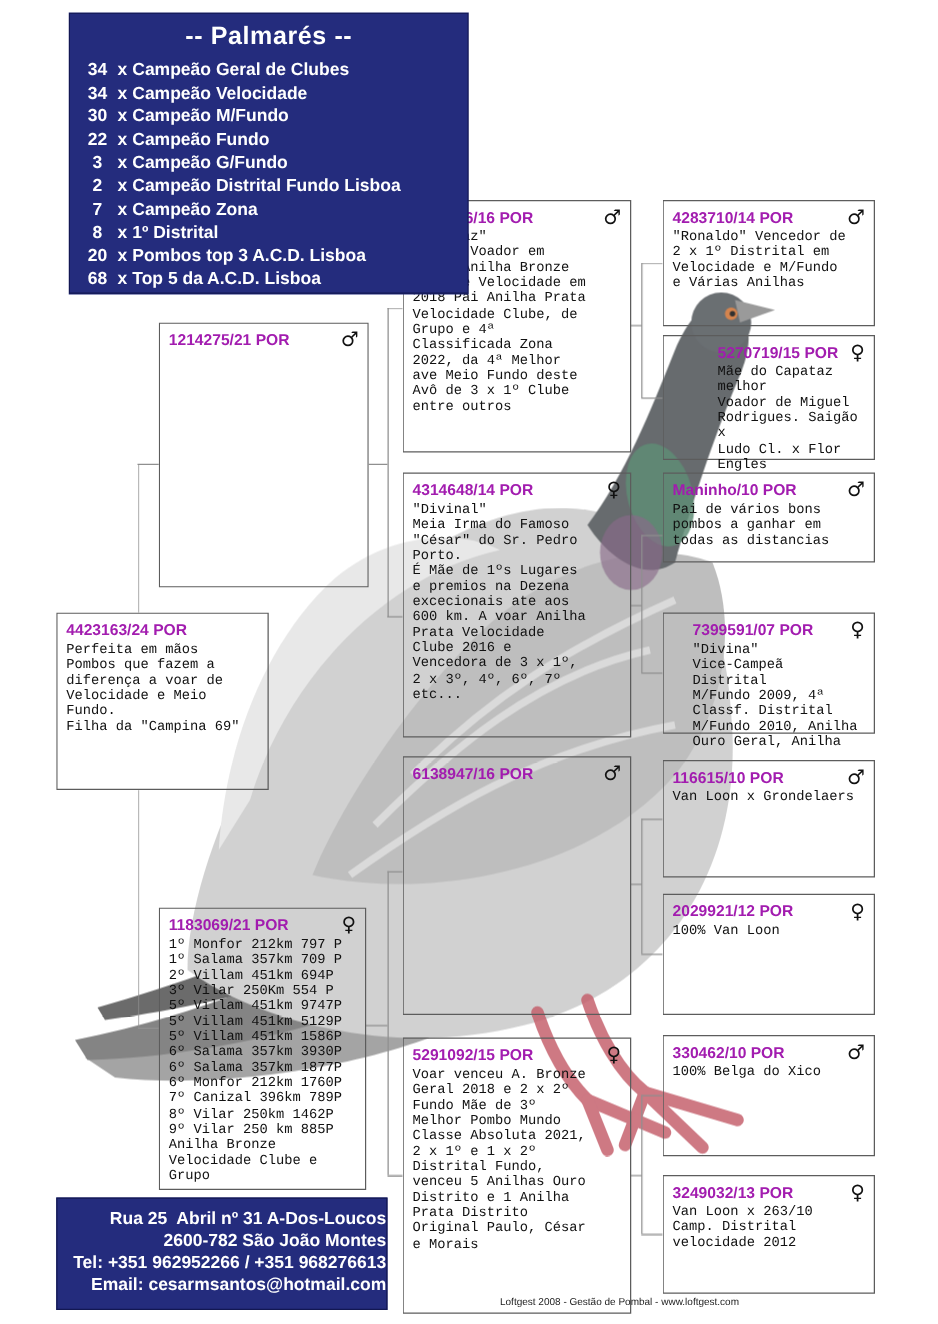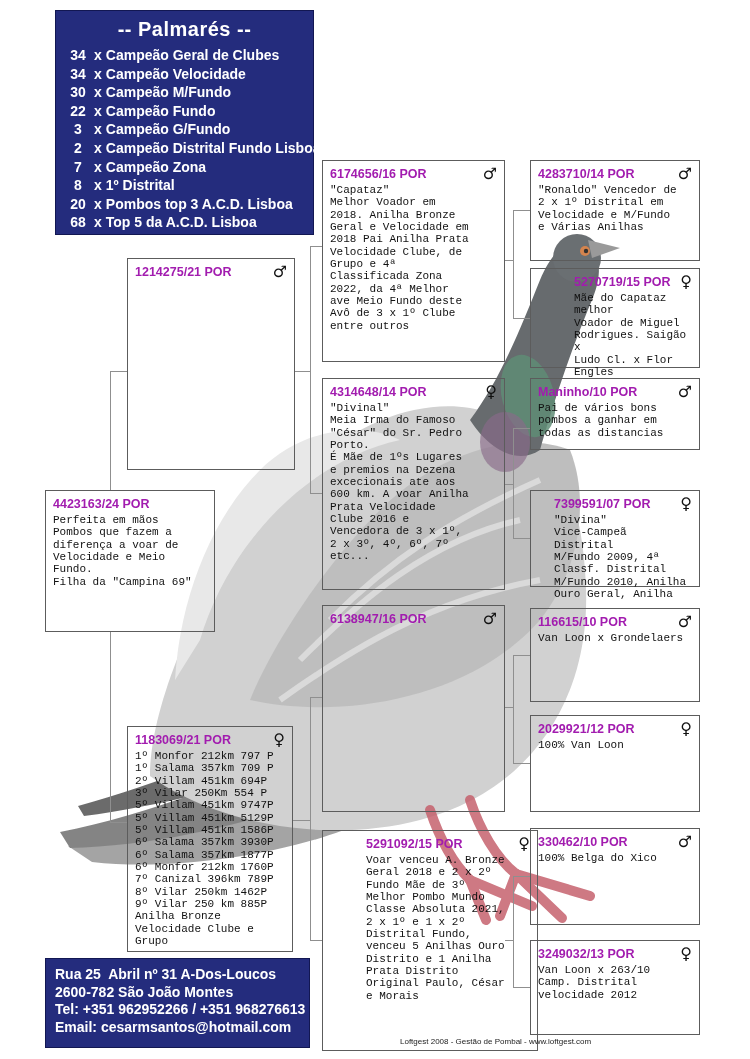--- a/index.html
+++ b/index.html
@@ -13,29 +13,29 @@
   
   .pbox { position:absolute; border:1px solid #5c5c5c; background:transparent; z-index:2; box-sizing:border-box; }
   .pbox-head { display:flex; justify-content:space-between; align-items:flex-start; padding:6px 7px 1px 7px; }
   .ring { font-weight:bold; font-size:12.5px; color:#a21caf; letter-spacing:0; }
   .sex { font-size:16px; line-height:13px; color:#111; font-family:"DejaVu Sans", sans-serif; }
   .ptext { padding:2px 7px 4px 7px; font-family:"Liberation Mono","DejaVu Sans Mono",monospace;
            font-size:11px; line-height:12.35px; color:#111; white-space:pre-line; }
 
   
   .bluebox { position:absolute; background:#242c7d; color:#ffffff; border:1px solid #121752; z-index:3; box-sizing:border-box; }
-  #palmares { left:55px; top:10px; width:259px; height:225px; }
+  #palmares { left:55px; top:10px; width:320px; height:225px; }
   .palm-title { text-align:center; font-size:20px; font-weight:bold; margin-top:7px; letter-spacing:0.5px; }
   .palm-list { margin-top:5px; }
   .palm-item { display:flex; font-size:14px; font-weight:bold; line-height:18.6px; padding-left:10px; white-space:nowrap; }
   .palm-count { width:24px; text-align:center; flex:0 0 auto; }
   .palm-x { padding:0 4px; flex:0 0 auto; }
 
   #contact { left:45px; top:958px; width:265px; height:90px; padding:7px 0 0 9px; }
-  .contact-line { font-size:14px; font-weight:bold; line-height:17.5px; white-space:pre; }
+  .contact-line { font-size:14px; font-weight:bold; line-height:17.5px; white-space:pre;text-align:right; }
 
   #footer-credit { position:absolute; left:400px; top:1037px; width:300px; text-align:left;
                    font-size:8px; color:#222; z-index:3; }
 </style>
 </head>
 <body>
 
 <svg class="pigeon-layer" viewBox="0 0 750 1059" xmlns="http://www.w3.org/2000/svg">
   <g opacity="0.9">
     <path d="M68 846 C150 836 240 800 330 752 L368 820 C300 852 180 872 92 862 Z" fill="#9a9a9a"></path>
@@ -201,21 +201,21 @@
 etc...</div>
 </div>
 
 <div class="pbox" style="left:322px;top:605px;width:183px;height:207px;">
   <div class="pbox-head">
     <span class="ring">6138947/16 POR</span>
     <span class="sex">♂</span>
   </div>
 </div>
 
-<div class="pbox" style="left:322px;top:830px;width:216px;height:221px;padding-left:36px;">
+<div class="pbox" style="left:322px;top:830px;width:183px;height:221px;">
   <div class="pbox-head">
     <span class="ring">5291092/15 POR</span>
     <span class="sex">♀</span>
   </div>
   <div class="ptext">Voar venceu A. Bronze
 Geral 2018 e 2 x 2º
 Fundo Mãe de 3º
 Melhor Pombo Mundo
 Classe Absoluta 2021,
 2 x 1º e 1 x 2º

